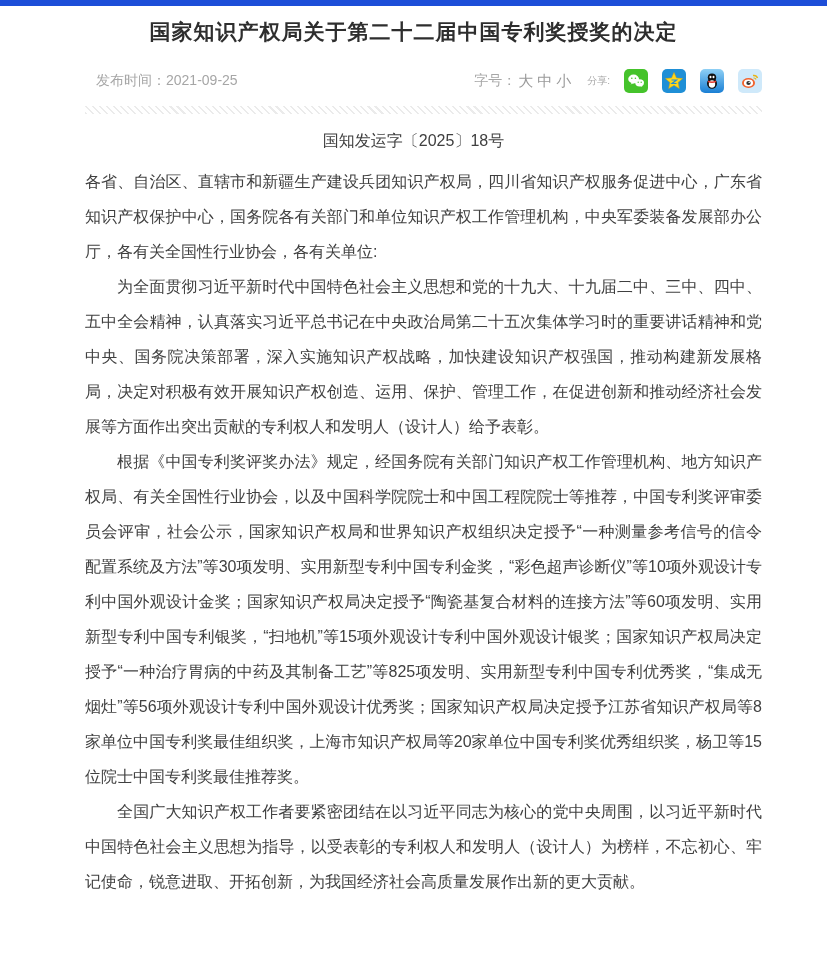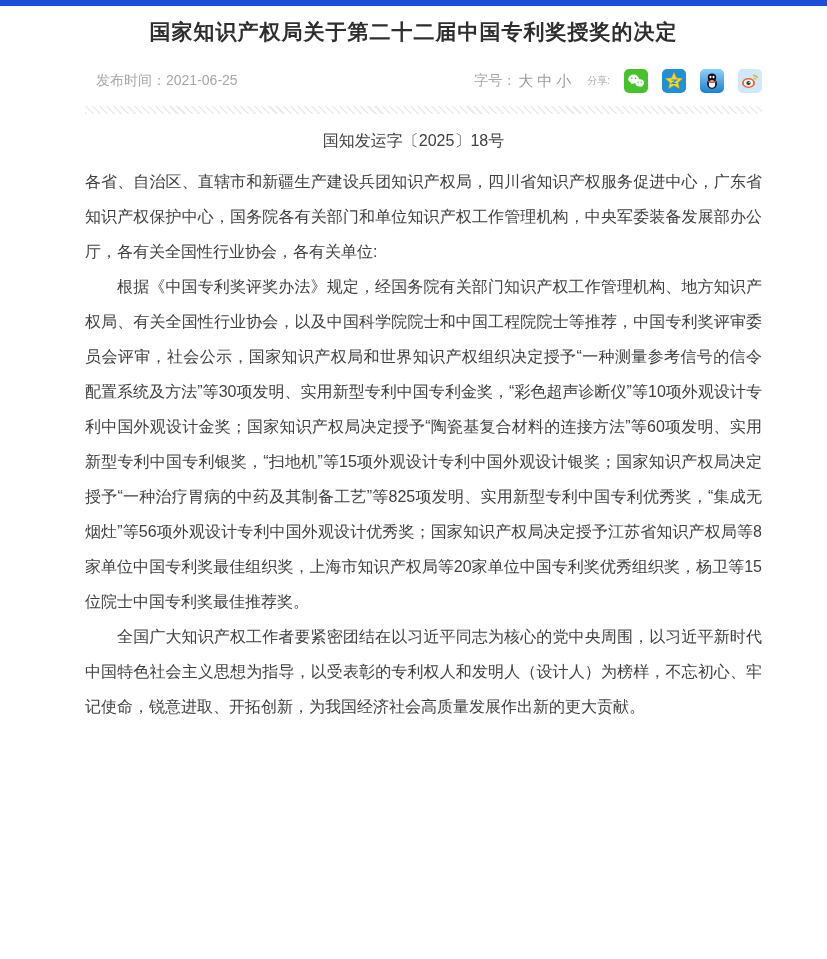--- a/index.html
+++ b/index.html
@@ -65,21 +65,21 @@
   .body-text p.indent{text-indent:2em;}
 </style>
 </head>
 <body>
 
 <div class="page">
 
   <h1 class="page-title">国家知识产权局关于第二十二届中国专利奖授奖的决定</h1>
 
   <div class="meta-row">
-    <span class="publish">发布时间：2021-06-25</span>
+    <span class="publish">发布时间：2021-09-25</span>
     <div class="meta-right">
       <span class="meta-label">字号：</span>
       <a class="font-size-link">大</a>
       <a class="font-size-link">中</a>
       <a class="font-size-link">小</a>
       <span class="share-label">分享:</span>
 
       <span class="share-icon" title="">
         <svg width="24" height="24" viewBox="0 0 24 24">
           <rect x="0" y="0" width="24" height="24" rx="5" fill="#45c32b"></rect>
@@ -133,18 +133,19 @@
       </span>
     </div>
   </div>
 
   <div class="divider"></div>
 
   <div class="doc-number">国知发运字〔2025〕18号</div>
 
   <div class="body-text">
     <p>各省、自治区、直辖市和新疆生产建设兵团知识产权局，四川省知识产权服务促进中心，广东省知识产权保护中心，国务院各有关部门和单位知识产权工作管理机构，中央军委装备发展部办公厅，各有关全国性行业协会，各有关单位:</p>
+    <p class="indent">为全面贯彻习近平新时代中国特色社会主义思想和党的十九大、十九届二中、三中、四中、五中全会精神，认真落实习近平总书记在中央政治局第二十五次集体学习时的重要讲话精神和党中央、国务院决策部署，深入实施知识产权战略，加快建设知识产权强国，推动构建新发展格局，决定对积极有效开展知识产权创造、运用、保护、管理工作，在促进创新和推动经济社会发展等方面作出突出贡献的专利权人和发明人（设计人）给予表彰。</p>
     <p class="indent">根据《中国专利奖评奖办法》规定，经国务院有关部门知识产权工作管理机构、地方知识产权局、有关全国性行业协会，以及中国科学院院士和中国工程院院士等推荐，中国专利奖评审委员会评审，社会公示，国家知识产权局和世界知识产权组织决定授予“一种测量参考信号的信令配置系统及方法”等30项发明、实用新型专利中国专利金奖，“彩色超声诊断仪”等10项外观设计专利中国外观设计金奖；国家知识产权局决定授予“陶瓷基复合材料的连接方法”等60项发明、实用新型专利中国专利银奖，“扫地机”等15项外观设计专利中国外观设计银奖；国家知识产权局决定授予“一种治疗胃病的中药及其制备工艺”等825项发明、实用新型专利中国专利优秀奖，“集成无烟灶”等56项外观设计专利中国外观设计优秀奖；国家知识产权局决定授予江苏省知识产权局等8家单位中国专利奖最佳组织奖，上海市知识产权局等20家单位中国专利奖优秀组织奖，杨卫等15位院士中国专利奖最佳推荐奖。</p>
     <p class="indent">全国广大知识产权工作者要紧密团结在以习近平同志为核心的党中央周围，以习近平新时代中国特色社会主义思想为指导，以受表彰的专利权人和发明人（设计人）为榜样，不忘初心、牢记使命，锐意进取、开拓创新，为我国经济社会高质量发展作出新的更大贡献。</p>
 
   </div>
 
 </div>
 
 </body></html>

